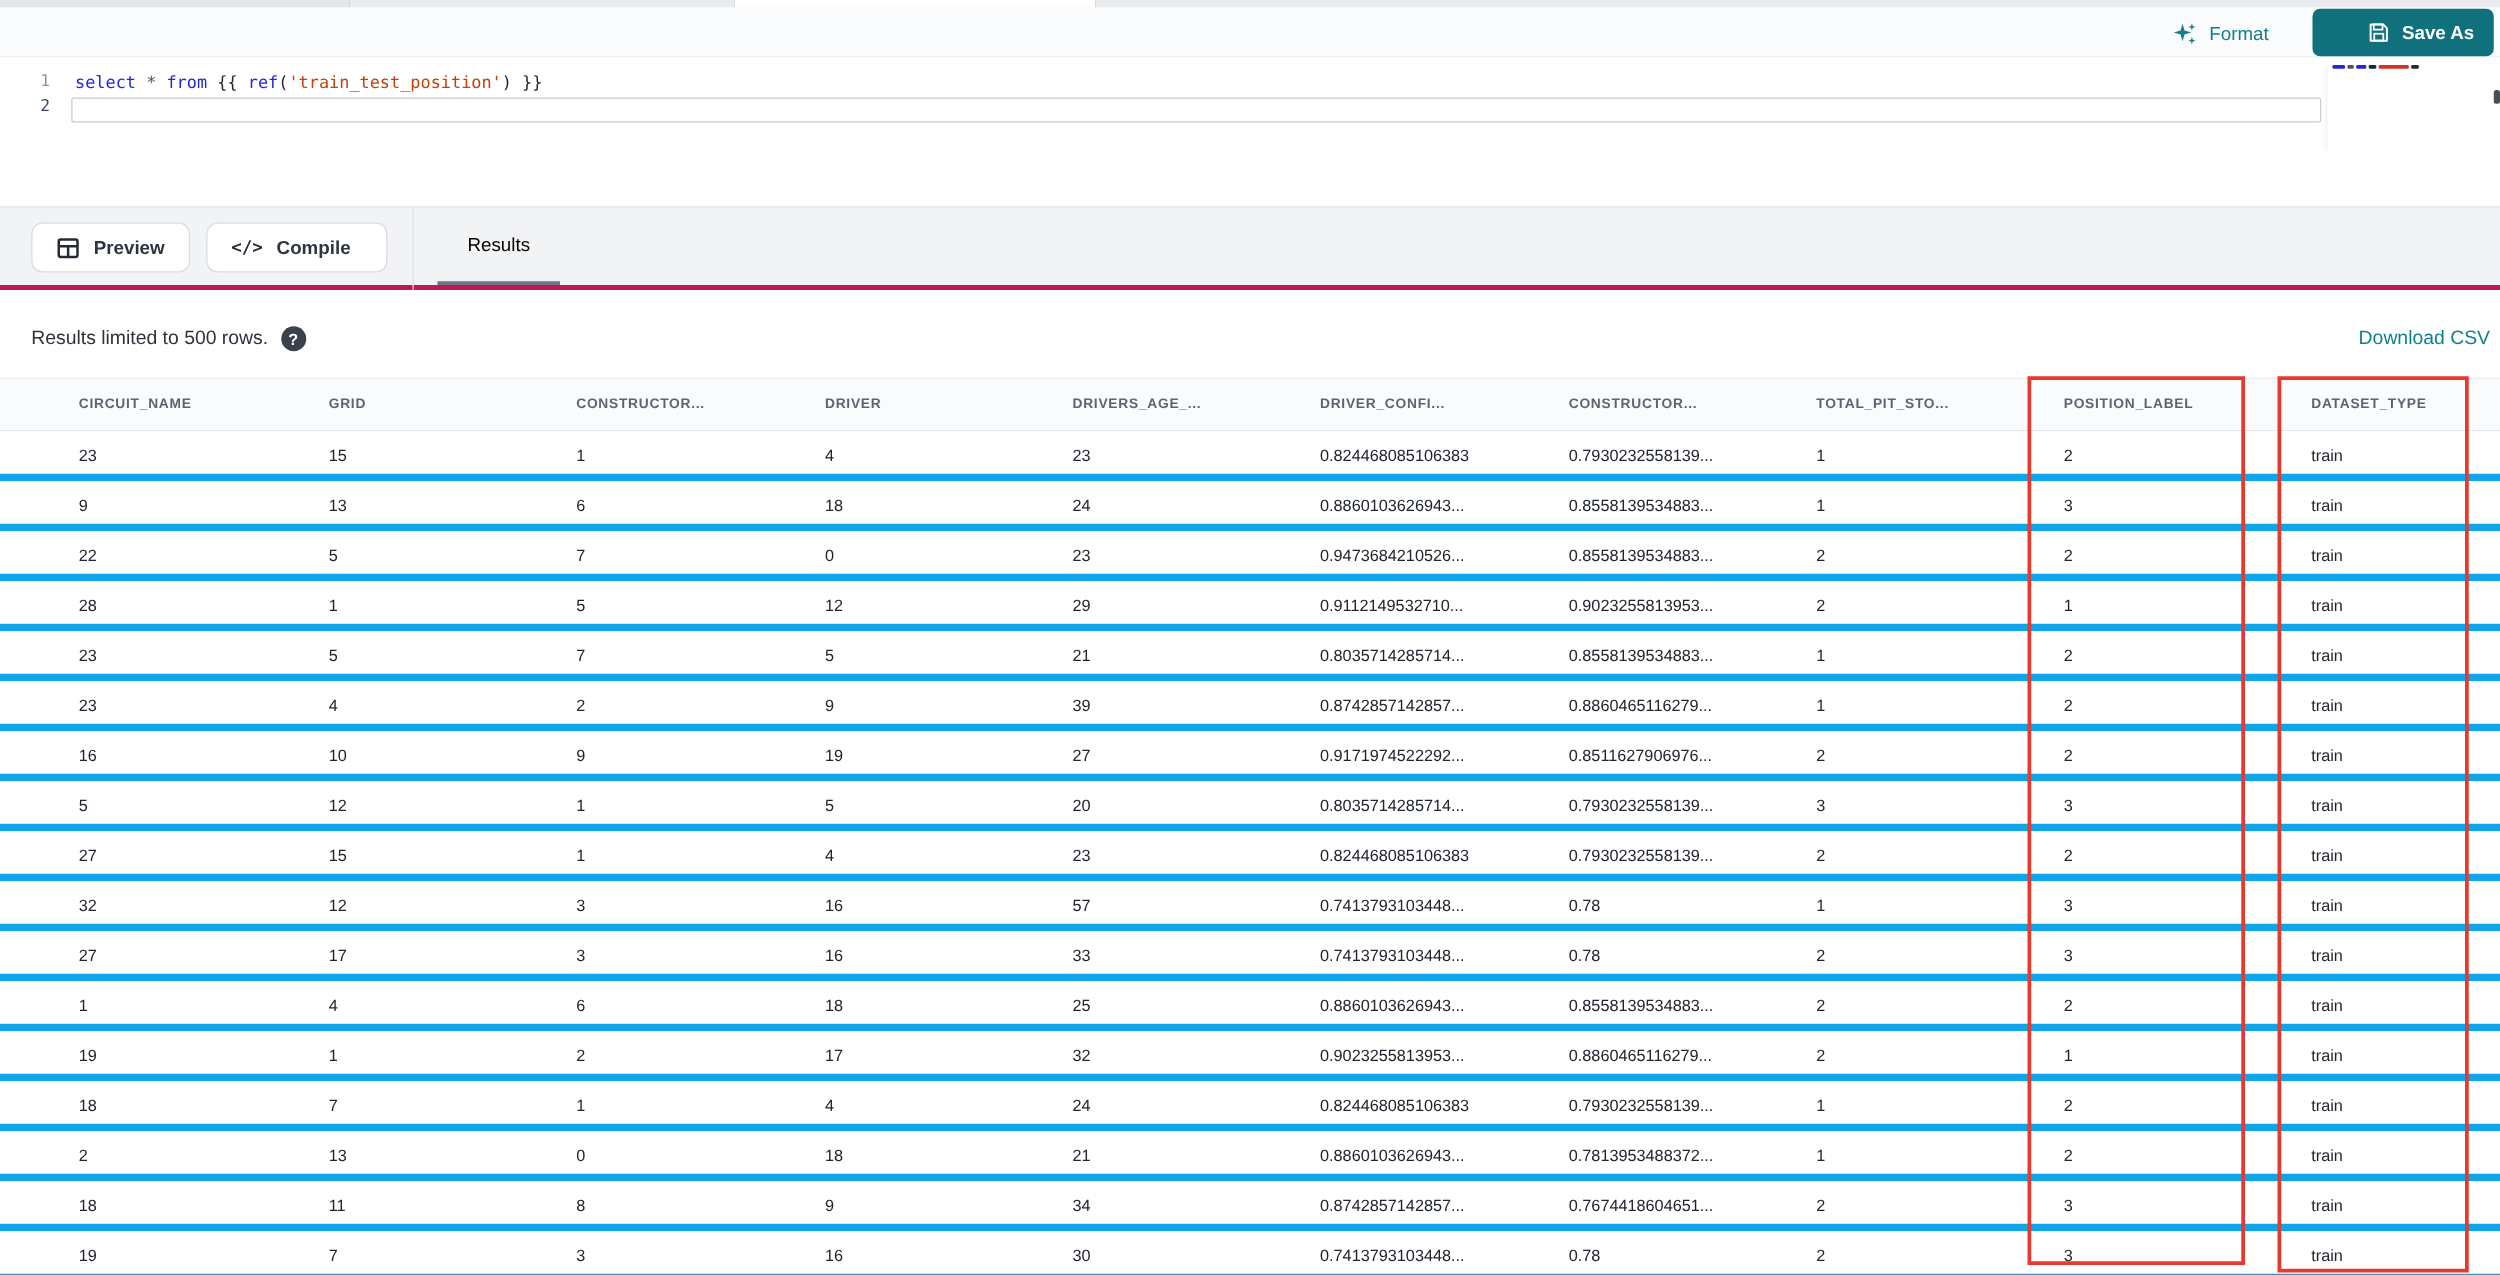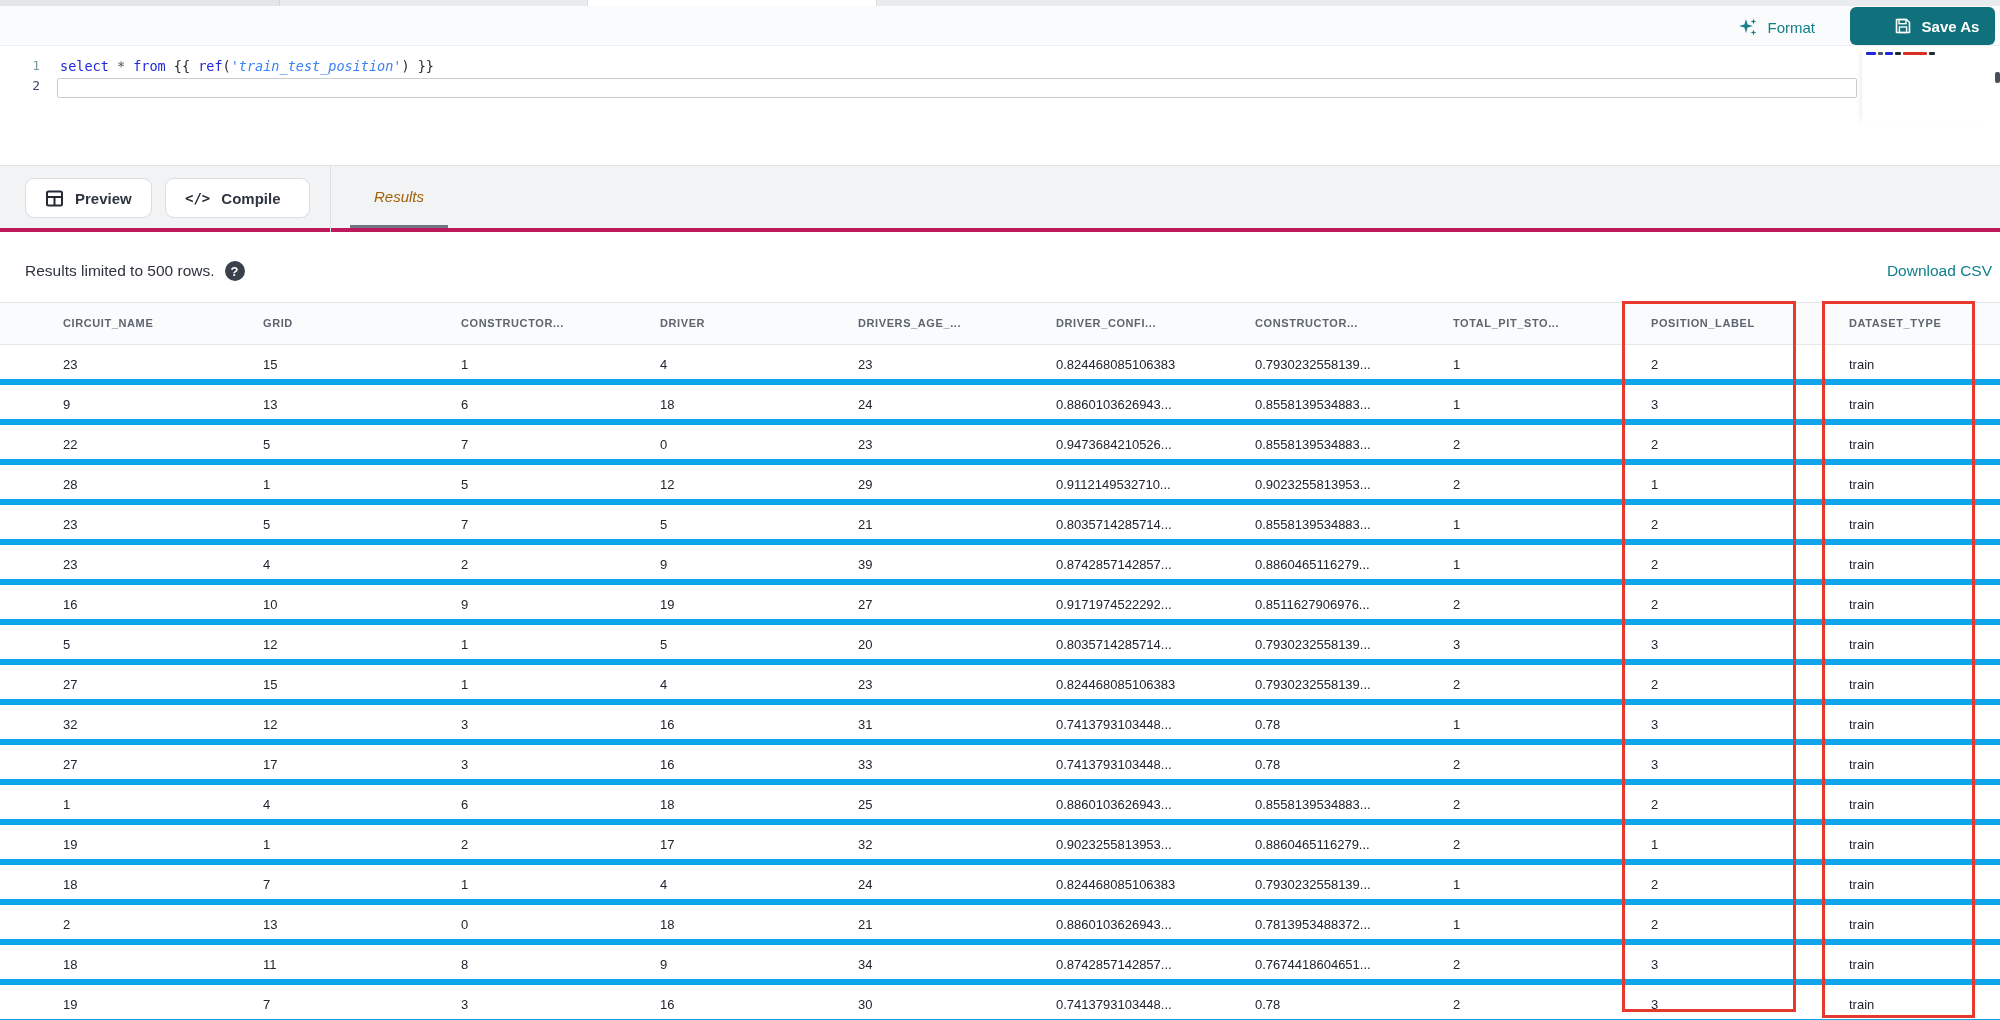--- a/index.html
+++ b/index.html
@@ -23,42 +23,42 @@
   
   .editor { position:absolute; left:0; top:46px; width:2000px; height:119px; background:#fff; }
   .gutter { position:absolute; left:0; top:10px; width:40px; text-align:right;
     font-family:"DejaVu Sans Mono", monospace; font-size:13px; line-height:20px; }
   .ln { height:20px; }
   .ln:nth-child(1) { color:#7b98a4; }
   .ln:nth-child(2) { color:#3c4668; }
   .code-area { position:absolute; left:60px; top:10px; right:145px;
     font-family:"DejaVu Sans Mono", monospace; font-size:13.5px; line-height:20px; }
   .code-line { height:20px; white-space:pre; }
-  .tok.kw { color:#2127da; } .tok.op { color:#4b5563; } .tok.str { color:#3b82f6;font-style:italic; } .tok.plain { color:#24292f; }
+  .tok.kw { color:#2127da; } .tok.op { color:#4b5563; } .tok.str { color:#c2410c; } .tok.plain { color:#24292f; }
   .active-line-box { position:absolute; left:57px; top:32px; width:1800px; height:20px;
     background:#fff; border:1px solid #c9ccd2; border-radius:2px; }
   .minimap { position:absolute; right:5px; top:2px; width:133px; height:76px; background:#fff;
     box-shadow:-4px 0 6px -4px rgba(0,0,0,0.12); }
   .mm-line { position:absolute; left:4px; top:4px; height:3px; display:flex; gap:2px; }
   .mm-dash { height:3px; border-radius:1px; }
   .scroll-dot { position:absolute; right:0px; top:26px; width:5px; height:11px; background:#4a4f57; border-radius:2px; }
 
   
   .toolbar { position:absolute; left:0; top:165px; width:2000px; height:67px; background:#f2f3f5;
     border-top:1px solid #e1e3e6; border-bottom:4px solid #be185d; }
   .tool-btn { position:absolute; top:12px; height:40px; background:#fff; border:1px solid #d9dce0; border-radius:9px;
     display:flex; align-items:center; gap:11px; font-size:15px; font-weight:600; color:#2e3440; cursor:pointer;
     font-family:"Liberation Sans",sans-serif; padding:0 19px; }
   .preview-btn { left:25px; width:127px; }
   .compile-btn { left:165px; width:145px; }
   .compile-glyph { font-family:"DejaVu Sans Mono",monospace; font-weight:700; font-size:14px; color:#242a33; }
   .toolbar-divider { position:absolute; left:330px; top:0; width:1px; height:66px; background:#dddfe3; }
   .tabs { position:absolute; left:350px; top:0; height:66px; display:flex; }
   .tab { position:relative; height:66px; line-height:62px; padding:0 24px; font-size:15px; color:#454c56; cursor:pointer; }
-  .tab.active { color:#a16207;font-style:italic; }
+  .tab.active { color:#000000; }
   .tab.active::after { content:""; position:absolute; left:0; right:0; bottom:4px; height:3px; background:#6f7683; }
 
   
   .results-bar { position:absolute; left:0; top:237px; width:2000px; height:68px; background:#fff;text-align:center; }
   .results-info { position:absolute; left:25px; top:24px; display:flex; align-items:center; gap:10px;
     font-size:15.5px; color:#2d333c; }
   .help-icon { width:20px; height:20px; border-radius:50%; background:#3a414c; color:#fff; font-size:13px;
     font-weight:700; display:flex; align-items:center; justify-content:center; cursor:pointer; }
   .download-link { position:absolute; right:8px; top:25px; font-size:15.5px; color:#10808d; cursor:pointer; }
 
@@ -277,21 +277,21 @@
           <div class="td">0.7930232558139...</div>
           <div class="td">2</div>
           <div class="td">2</div>
           <div class="td">train</div>
         </div>
         <div class="tr">
           <div class="td">32</div>
           <div class="td">12</div>
           <div class="td">3</div>
           <div class="td">16</div>
-          <div class="td">31</div>
+          <div class="td">57</div>
           <div class="td">0.7413793103448...</div>
           <div class="td">0.78</div>
           <div class="td">1</div>
           <div class="td">3</div>
           <div class="td">train</div>
         </div>
         <div class="tr">
           <div class="td">27</div>
           <div class="td">17</div>
           <div class="td">3</div>

